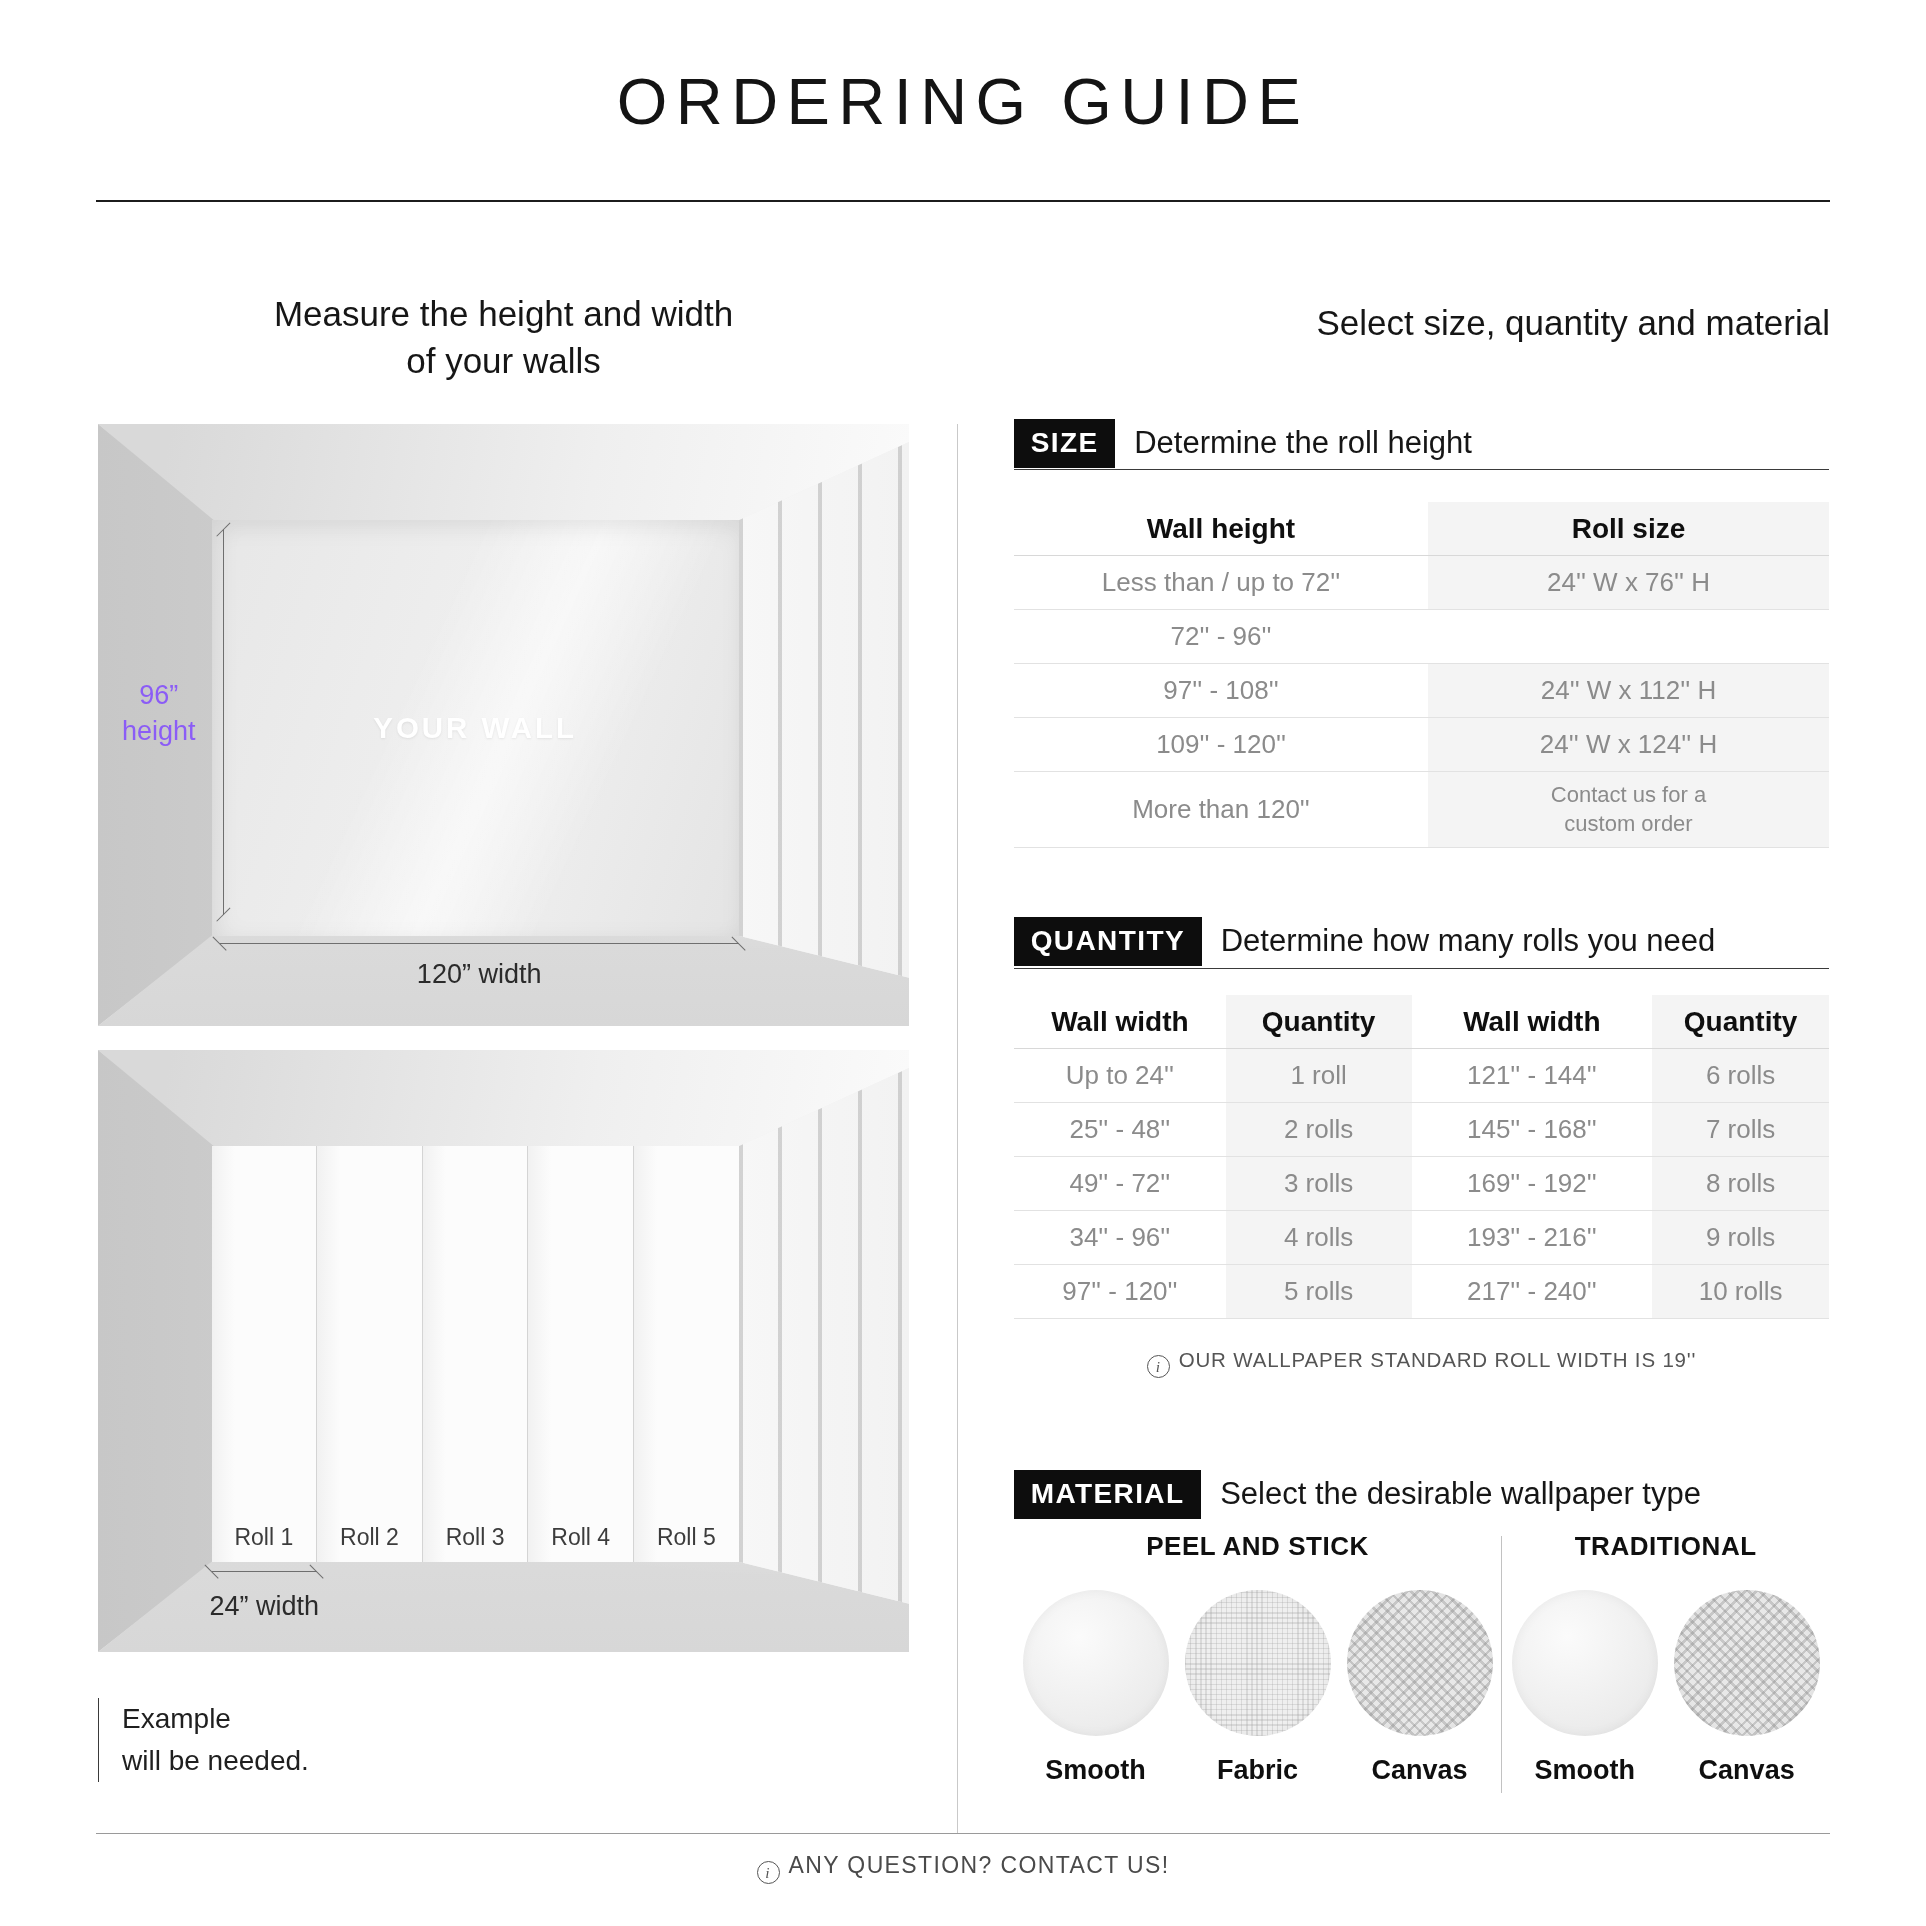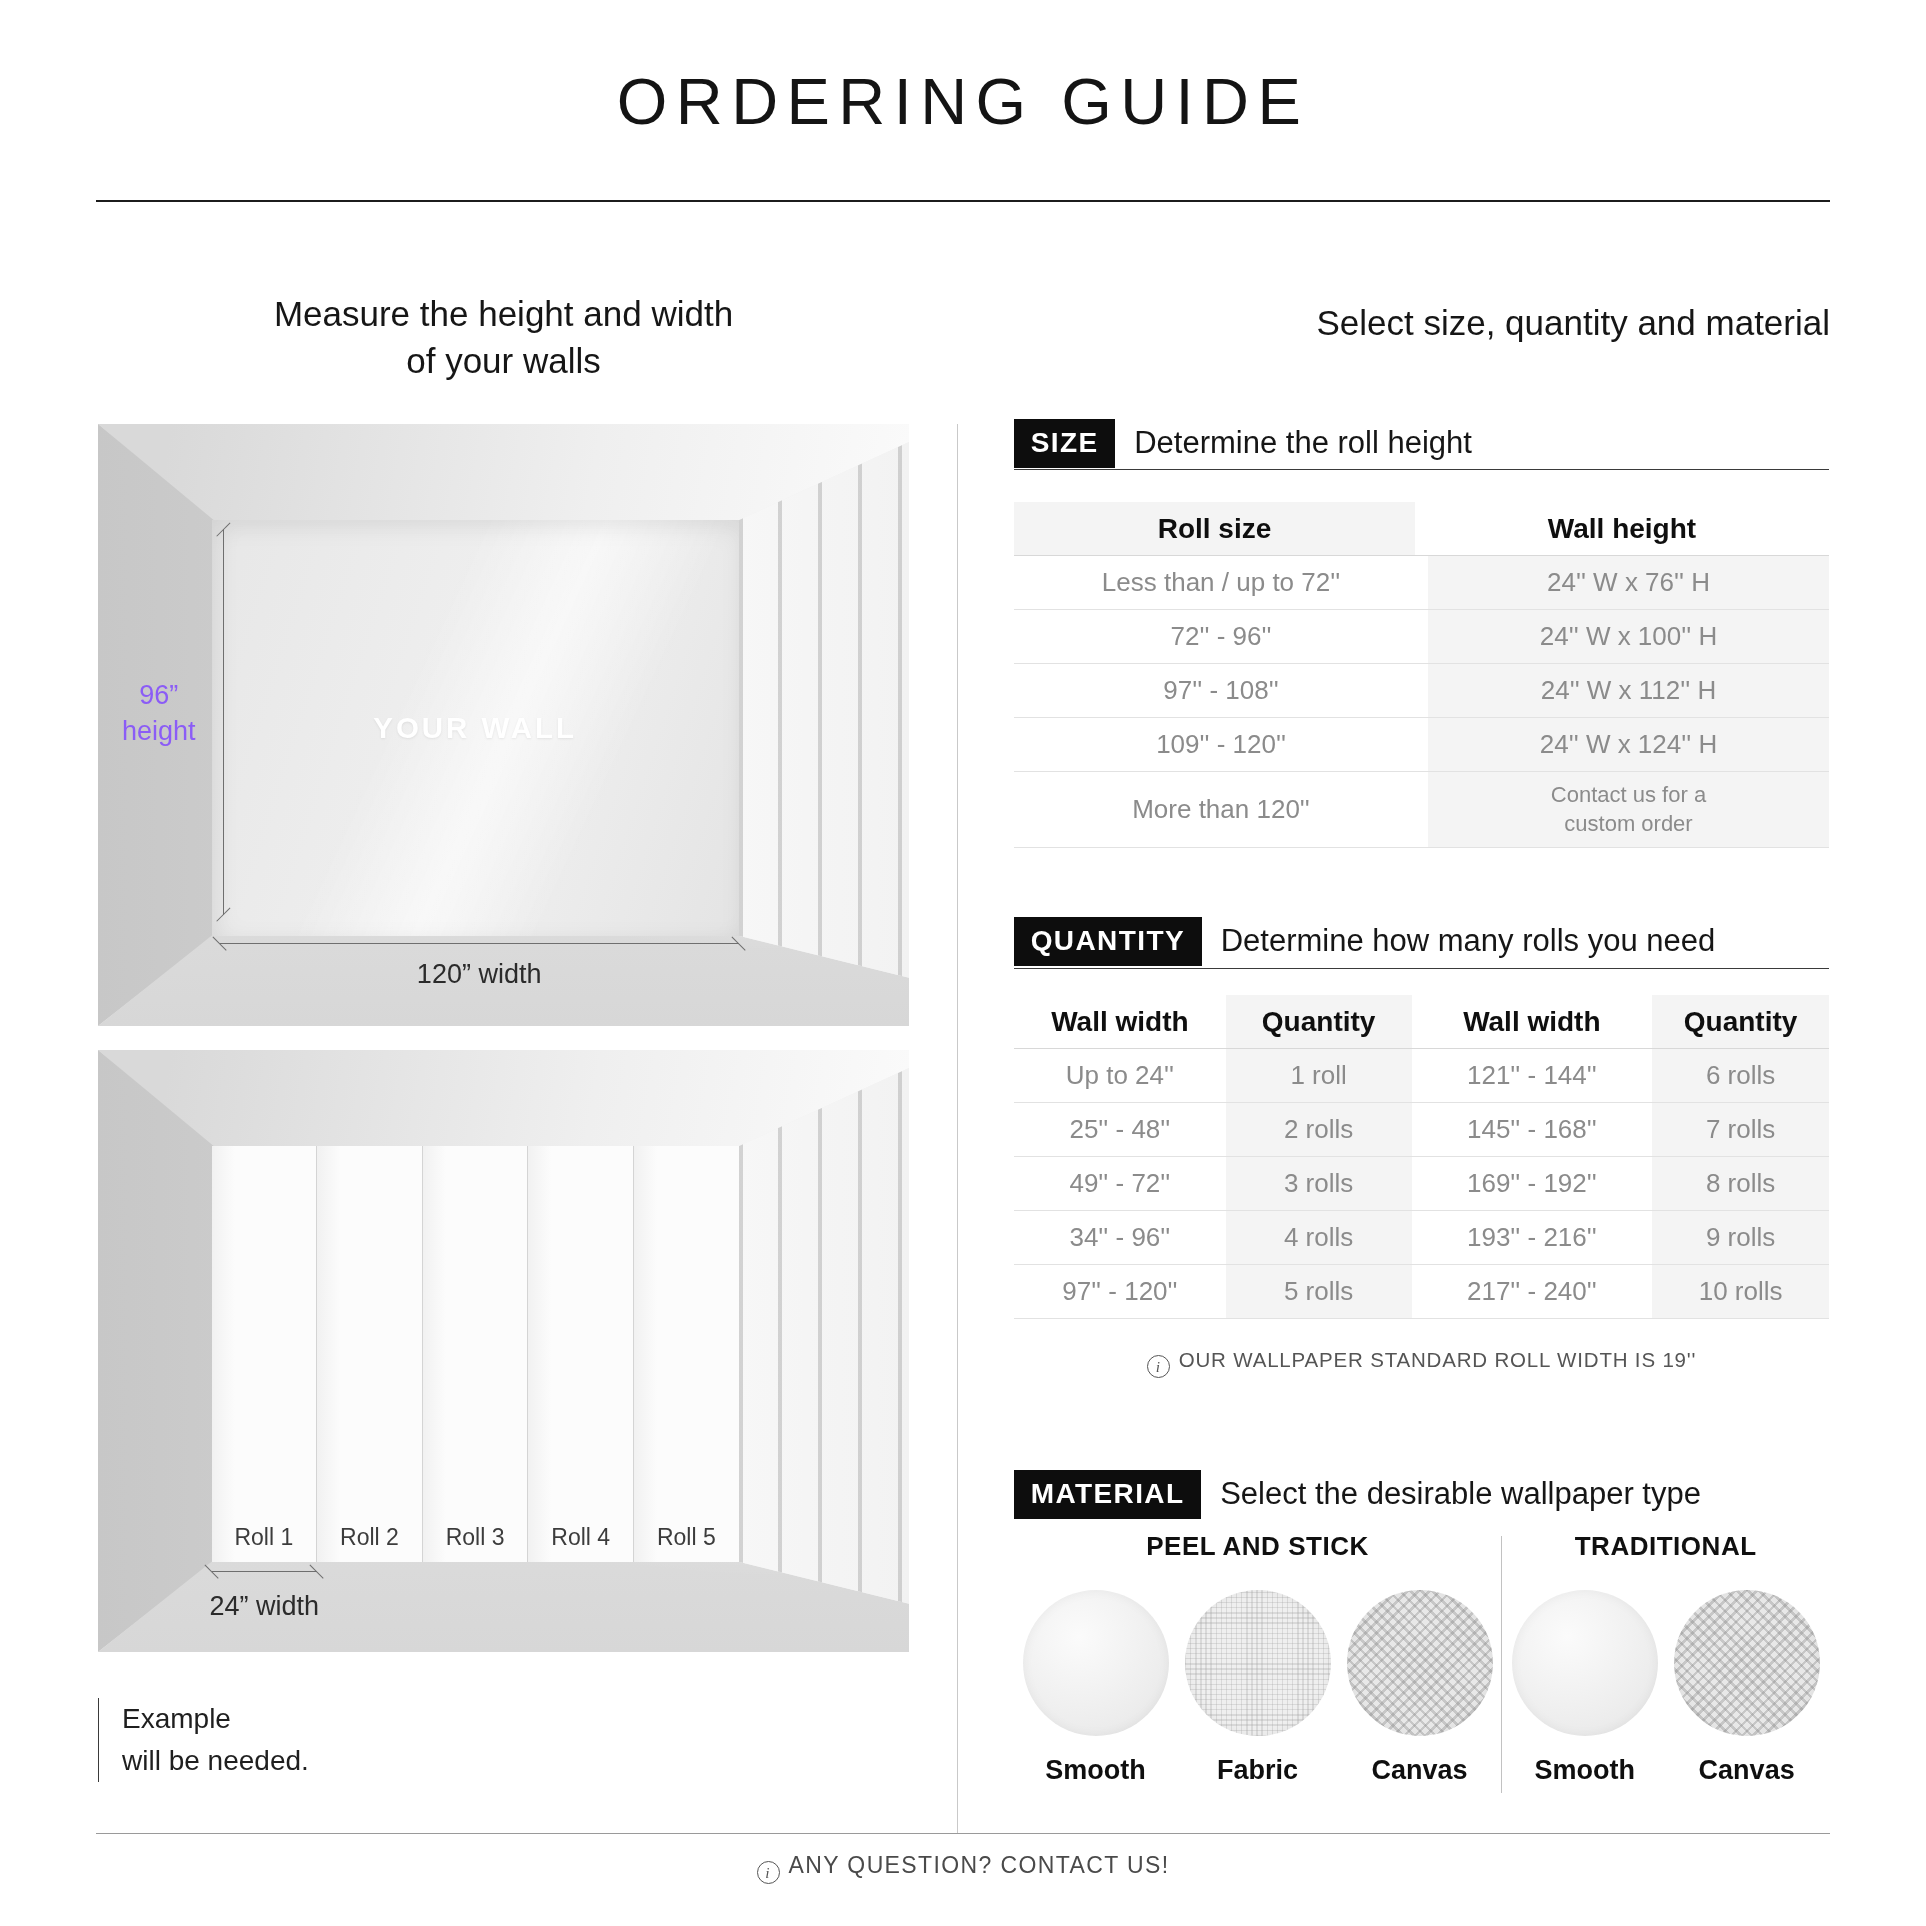--- a/index.html
+++ b/index.html
@@ -194,30 +194,29 @@
   </div>
 
   <div class="sec-head size">
     <span class="badge">SIZE</span>
     <span class="sec-title">Determine the roll height</span>
   </div>
   <div class="sec-rule size"></div>
 
   <div class="tbl size-tbl">
     <div class="trow head">
+      <div class="tc sc1 hd">Wall height</div>
       <div class="tc sc2 hd shade">Roll size</div>
-      <div class="tc sc1 hd">Wall height</div>
     </div>
     <div class="trow">
       <div class="tc sc1 val">Less than / up to 72''</div>
       <div class="tc sc2 val shade">24'' W x 76'' H</div>
     </div>
     <div class="trow">
       <div class="tc sc1 val">72'' - 96''</div>
-      <div class="tc sc2 val shade">24'' W x 100'' H</div>
     </div>
     <div class="trow">
       <div class="tc sc1 val">97'' - 108''</div>
       <div class="tc sc2 val shade">24'' W x 112'' H</div>
     </div>
     <div class="trow">
       <div class="tc sc1 val">109'' - 120''</div>
       <div class="tc sc2 val shade">24'' W x 124'' H</div>
     </div>
     <div class="trow tall">

